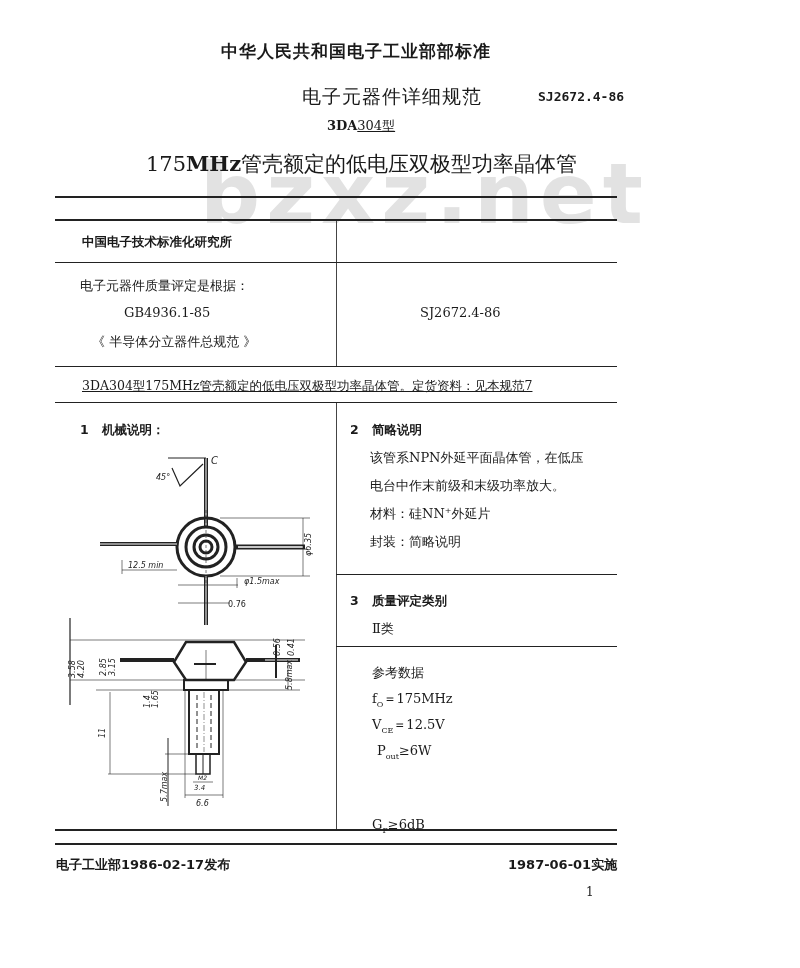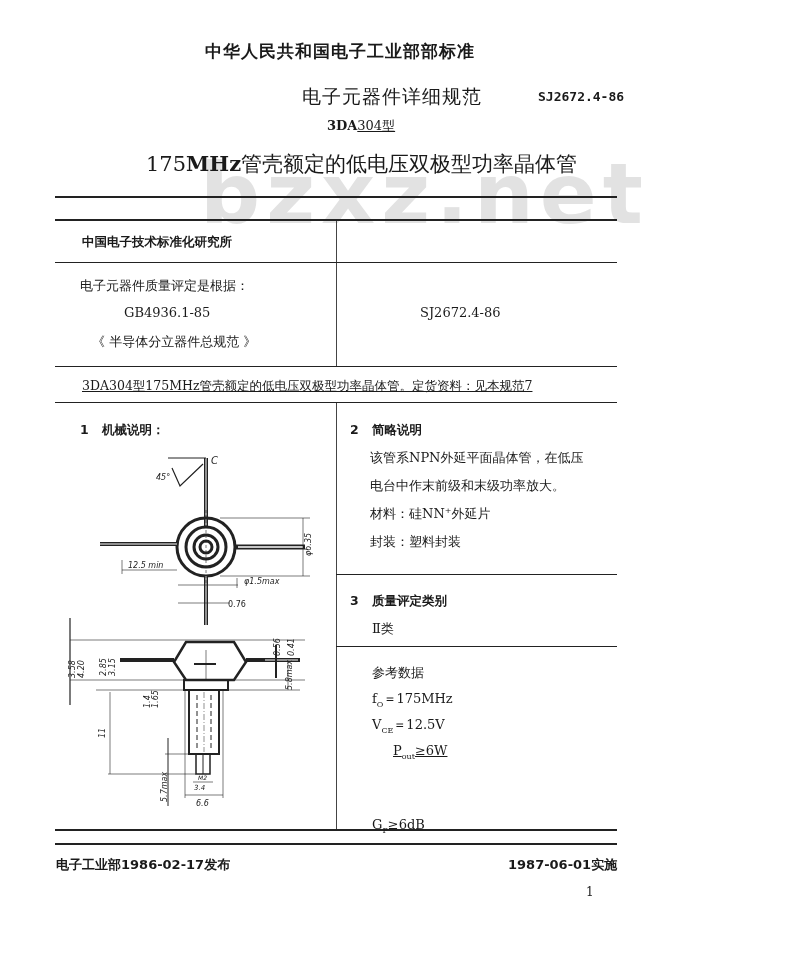--- a/index.html
+++ b/index.html
@@ -1,20 +1,20 @@
 <!DOCTYPE html>
 <html><head>
 <meta charset="utf-8">
 <style>
   html, body { margin: 0; padding: 0; background: #ffffff; }
   body { width: 800px; height: 968px; position: relative; overflow: hidden;
          font-family: "DejaVu Serif", "Liberation Serif", serif; color: #1a1a1a; }
   .abs { position: absolute; }
   .hdr-ministry { left: 0; width: 680px; top: 40px; text-align: center;
-    font-family: "DejaVu Sans", sans-serif; font-weight: bold; font-size: 17px; letter-spacing: 1px; }
+    font-family: "DejaVu Sans", sans-serif; font-weight: bold; font-size: 17px; letter-spacing: 1px; padding-left: 16px; }
   .hdr-spec { left: 0; width: 690px; top: 84px; text-align: center; font-size: 19px; letter-spacing: 1px; padding-left: 47px; }
   .hdr-code { left: 538px; top: 89px; font-family: "DejaVu Sans Mono", monospace; font-weight: bold; font-size: 13px; }
   .hdr-model { left: 16px; width: 690px; top: 117px; text-align: center; font-size: 13px; }
   .hdr-model b { font-weight: bold; }
   .hdr-title { left: 146px; top: 150px; font-size: 21px; }
   .watermark { left: 200px; top: 152px; font-family: "DejaVu Sans", sans-serif; font-weight: bold;
     font-size: 84px; color: rgba(190,190,190,0.45); letter-spacing: 6px; line-height: 84px; pointer-events:none; }
   .rule { position: absolute; left: 55px; width: 562px; background: #222; }
   .vline { position: absolute; width: 1px; background: #444; left: 336px; }
   .txt { position: absolute; font-size: 13px; white-space: nowrap; }
@@ -140,35 +140,35 @@
 </svg>
 
 <div class="txt sec-head" style="left:350px;top:422px;">
   <span class="num">2</span><span>简略说明</span>
 </div>
 <div class="txt" style="left:370px;top:449px;">该管系NPN外延平面晶体管，在低压</div>
 <div class="txt" style="left:370px;top:477px;">电台中作末前级和末级功率放大。</div>
 <div class="txt" style="left:370px;top:505px;text-align:right;">
   <span>材料：硅NN</span><sup>+</sup><span>外延片</span>
 </div>
-<div class="txt" style="left:370px;top:533px;">封装：塑料封装</div>
+<div class="txt" style="left:370px;top:533px;">封装：简略说明</div>
 
 <div class="txt sec-head" style="left:350px;top:593px;">
   <span class="num">3</span><span>质量评定类别</span>
 </div>
 <div class="txt" style="left:372px;top:620px;">Ⅱ类</div>
 
 <div class="txt" style="left:372px;top:664px;">参考数据</div>
 <div class="txt" style="left:372px;top:690px;">
   <span>f</span><sub>O</sub><span>＝175MHz</span>
 </div>
 <div class="txt" style="left:372px;top:716px;">
   <span>V</span><sub>CE</sub><span>＝12.5V</span>
 </div>
-<div class="txt" style="left:393px;top:743px;text-decoration:underline;">
+<div class="txt" style="left:377px;top:743px;">
   <span>P</span><sub>out</sub><span>≥6W</span>
 </div>
 <div class="txt" style="left:372px;top:769px;margin-top:48px;">
   <span>G</span><sub>P</sub><span>≥6dB</span>
 </div>
 
 <div class="footer" style="left:56px;">电子工业部1986-02-17发布</div>
 <div class="footer" style="left:508px;">1987-06-01实施</div>
 <div class="pagenum">1</div>
 

